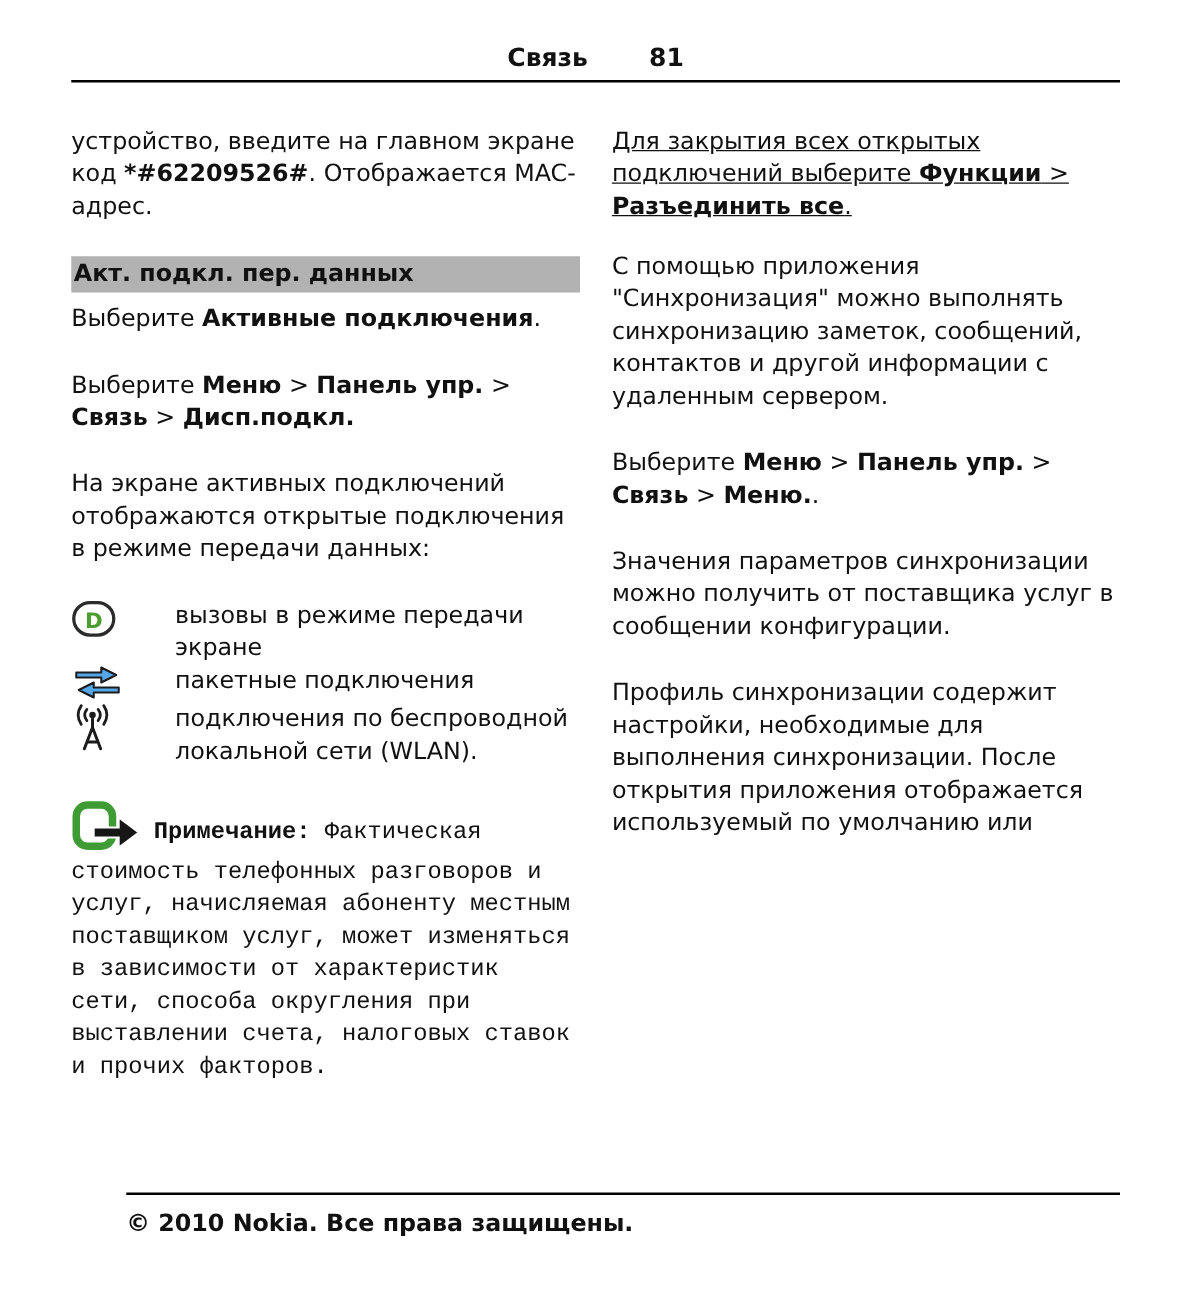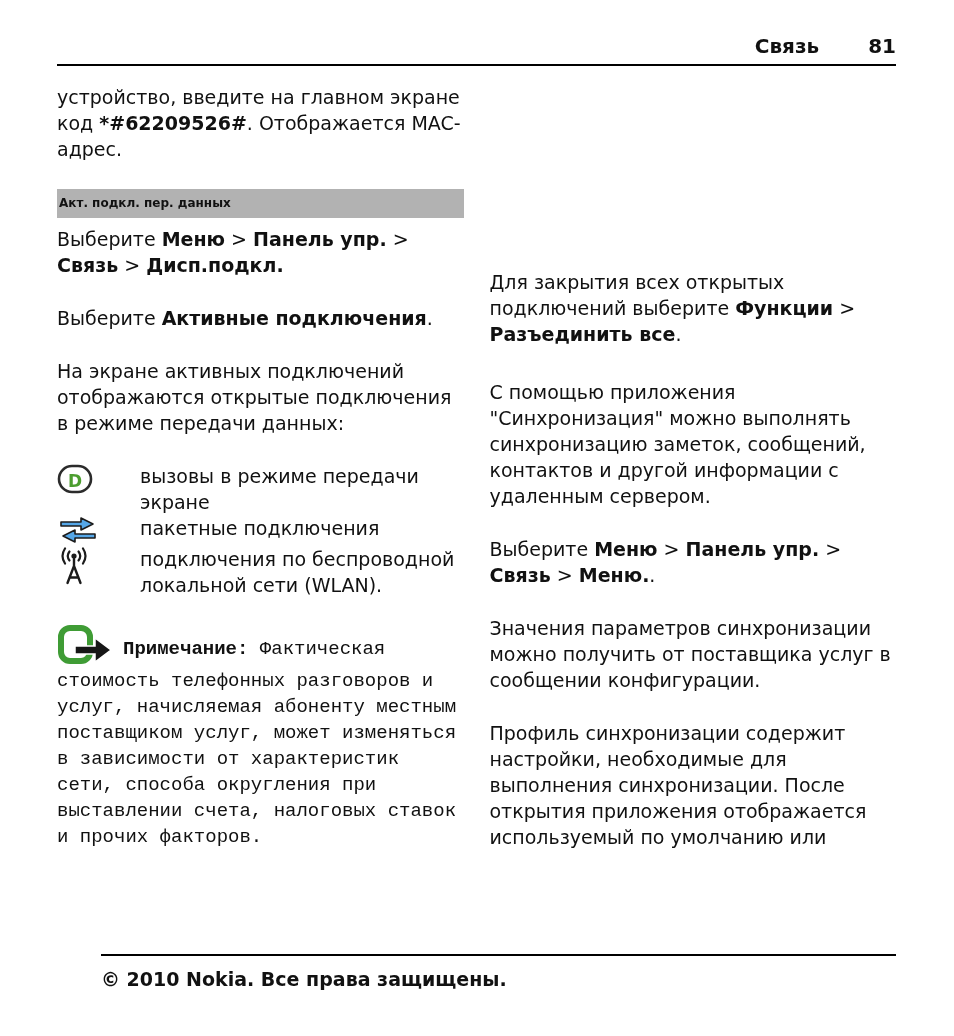--- a/index.html
+++ b/index.html
@@ -6,41 +6,41 @@
   body {
     width: 954px; height: 1036px;
     position: relative; overflow: hidden;
     font-family: "DejaVu Sans", "Liberation Sans", sans-serif;
     color: var(--text, #111111);
   }
   .page { position: absolute; inset: 0; }
 
   .header {
     position: absolute; top: 34px; left: 57px; right: 58px;
-    text-align: right; font-size: 20px; font-weight: bold;
+    text-align: center; font-size: 20px; font-weight: bold;
   }
   .hdr-page { display: inline-block; margin-left: 42px; }
   .rule-top {
     position: absolute; top: 64px; left: 57px; right: 58px;
     border-top: 2px solid #000;
   }
 
   .columns {
-    position: absolute; top: 84px; left: 57px; right: 58px;
-    display: flex; gap: 26px; align-items: flex-end;
+    position: absolute; top: 100px; left: 57px; right: 58px;
+    display: flex; gap: 26px; align-items: flex-start;
   }
   .col { flex: 1; font-size: 19px; line-height: 26px; }
 
   p { margin: 0 0 27px 0; }
-  p.mb-lg { margin-bottom: 32px; }
+  p.mb-lg { margin-bottom: 22px; text-decoration: underline; }
   b { font-weight: bold; }
 
   .section-bar {
     background: var(--bar-bg, #b2b2b2);
-    font-weight: bold; font-size: 12px; line-height: 26px;
+    font-weight: bold; font-size: 19px; line-height: 26px;
     padding: 1px 4px 2px 2px;
     margin: 24px 0 8px 0;
   }
   .col > .section-bar:first-child { margin-top: 0; }
 
   .icon-list { margin: 0 0 4px 0; }
   .icon-row { display: flex; align-items: flex-start; }
   .icon-cell { flex: none; width: 83px; padding-top: 1px; }
   .icon-text { flex: 1; }
 
@@ -68,22 +68,22 @@
   </div>
   <div class="rule-top"></div>
 
   <div class="columns">
 
     <div class="col">
       <p><span>устройство, введите на главном экране код </span><b>*#62209526#</b><span>. Отображается MAC-адрес.</span></p>
 
       <div class="section-bar">Акт. подкл. пер. данных</div>
 
+      <p><span>Выберите </span><b>Активные подключения</b><span>.</span></p>
       <p><span>Выберите </span><b>Меню</b><span> &gt; </span><b>Панель упр.</b><span> &gt; </span><b>Связь</b><span> &gt; </span><b>Дисп.подкл.</b></p>
-      <p><span>Выберите </span><b>Активные подключения</b><span>.</span></p>
       <p><span>На экране активных подключений отображаются открытые подключения в режиме передачи данных:</span></p>
 
       <div class="icon-list">
 
         <div class="icon-row">
           <span class="icon-cell">
             <svg width="36" height="30" viewBox="0 0 36 30">
               <rect x="2" y="2" width="32" height="26" rx="13" fill="#ffffff" stroke="#2b2b2b" stroke-width="2.6"></rect>
               <text x="18" y="22.5" text-anchor="middle" font-size="17" font-weight="bold" style="fill:var(--d-green,#4c9e2f)" font-family="DejaVu Sans, sans-serif">D</text>
             </svg>

